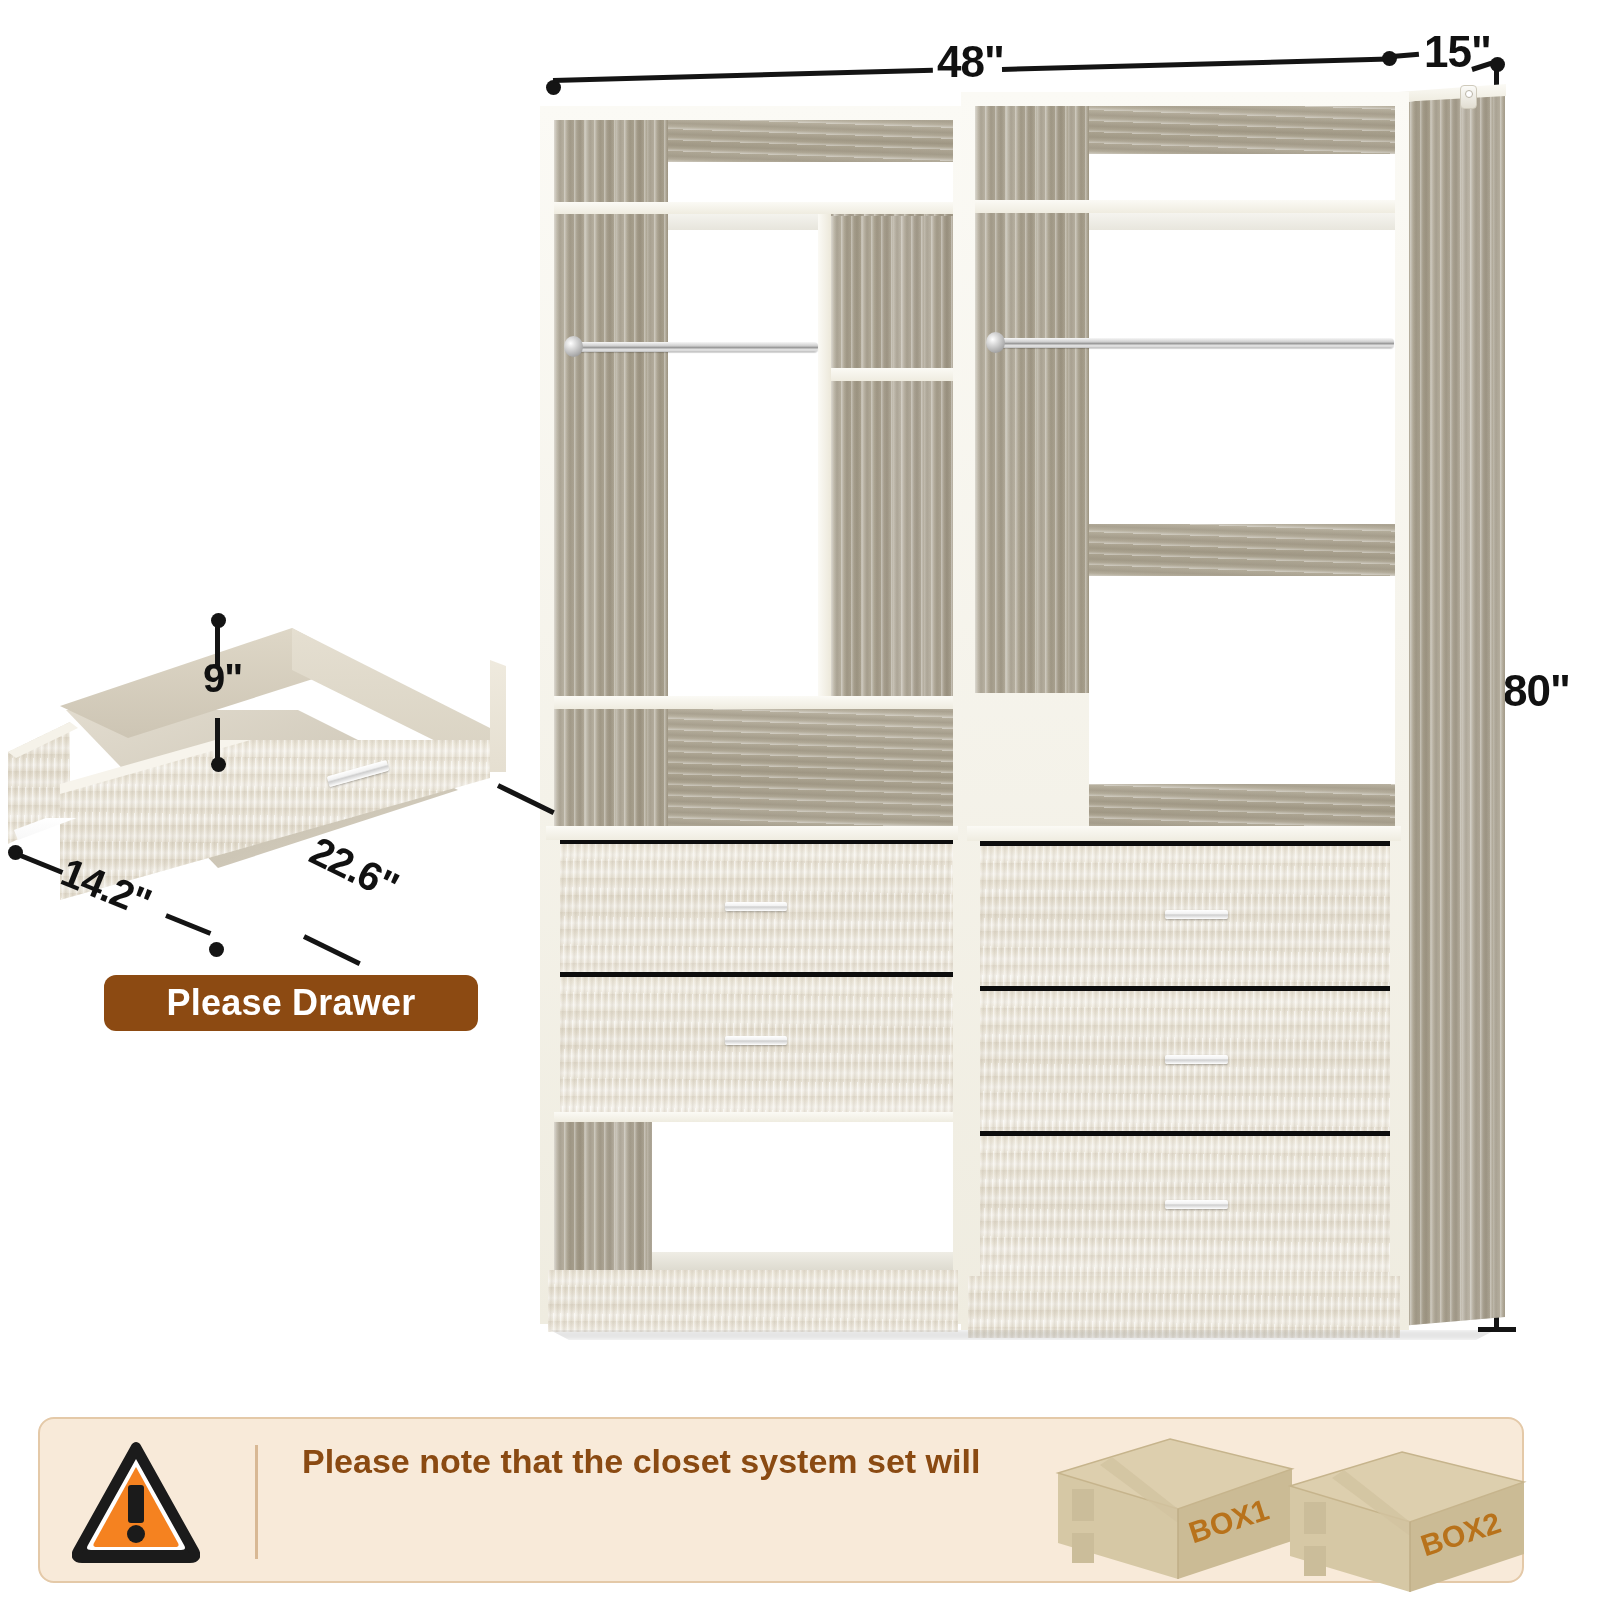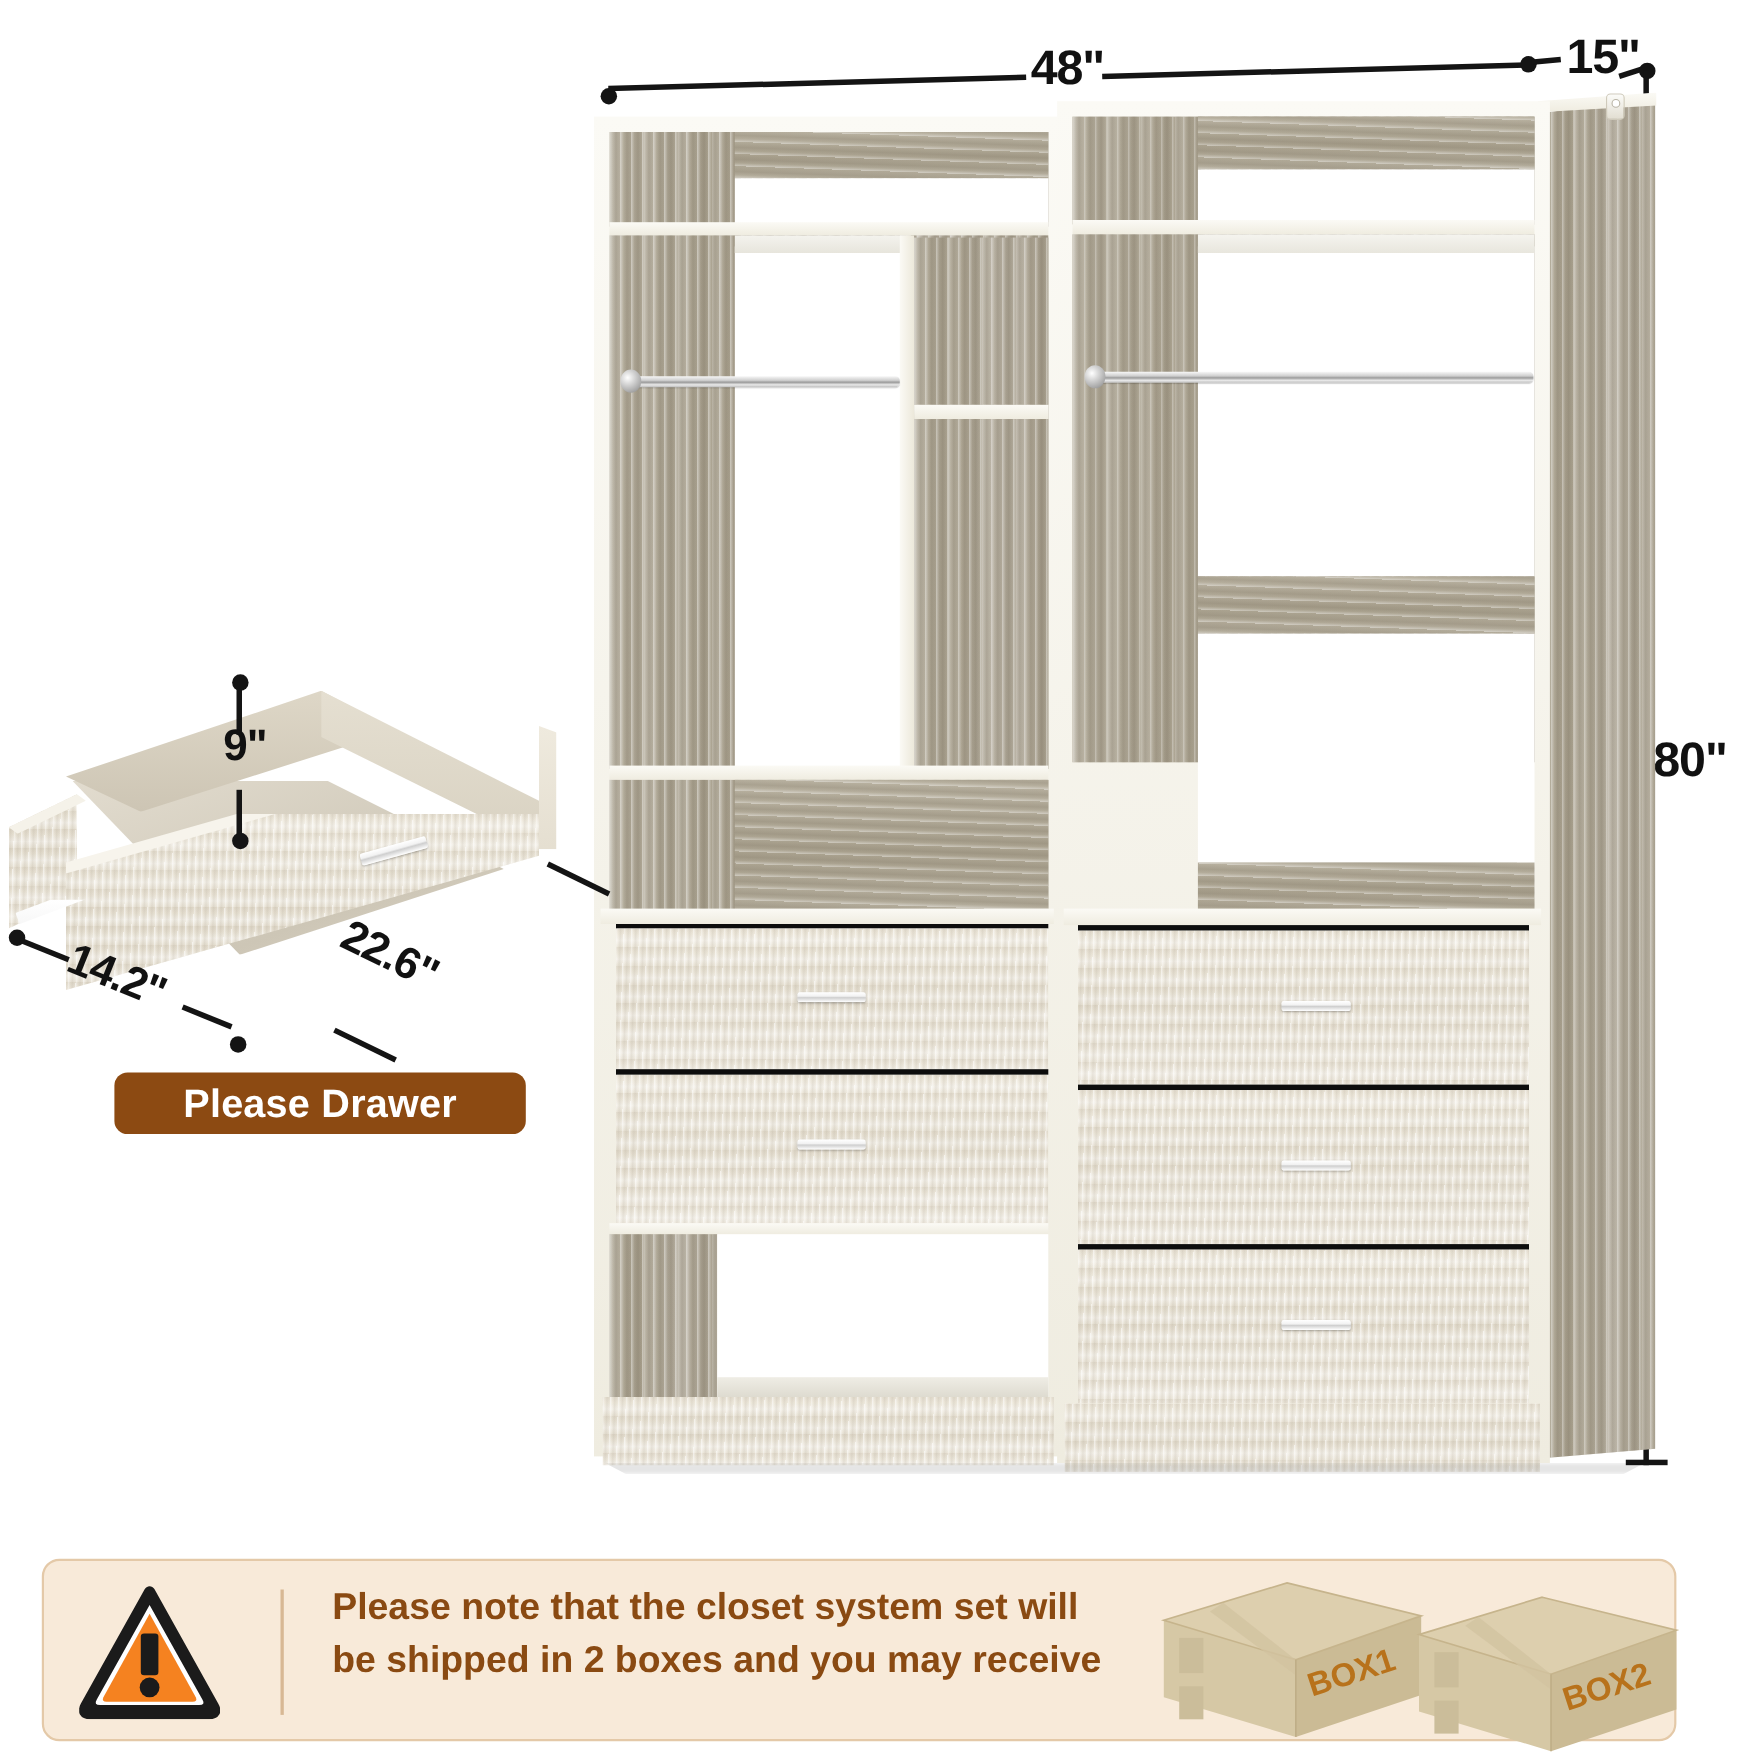--- a/index.html
+++ b/index.html
@@ -261,21 +261,20 @@
         <path d="M64 26 L106 102 Q108 106 103 106 L25 106 Q20 106 22 102 Z" fill="#f58220"></path>
         <rect x="56" y="44" width="16" height="38" rx="3" fill="#1b1b1b"></rect>
         <circle cx="64" cy="93" r="9" fill="#1b1b1b"></circle>
       </svg>
     </div>
 
     <div class="vdivider" style="left:215px;top:26px;width:3px;height:114px;"></div>
 
     <div id="banner-text" style="left:262px;top:18px;width:740px;font-size:34px;">
       <div>Please note that the closet system set will</div>
-      <div>be shipped in 2 boxes and you may receive</div>
     </div>
 
     <div class="box3d" style="left:1010px;top:12px;width:250px;height:150px;">
       <svg width="250" height="150" viewBox="0 0 250 150">
         <polygon points="8,42 120,8 242,38 128,78" fill="#ddcfae"></polygon>
         <polygon points="8,42 128,78 128,148 8,112" fill="#d6c8a5"></polygon>
         <polygon points="128,78 242,38 242,110 128,148" fill="#cbbb95"></polygon>
         <polygon points="120,8 242,38 128,78 8,42" fill="none" stroke="#c6b48c" stroke-width="1.5"></polygon>
         <polygon points="62,26 128,78 128,92 50,34" fill="#d2c3a0" opacity="0.8"></polygon>
         <rect x="22" y="58" width="22" height="32" fill="#cbbd9a"></rect>

